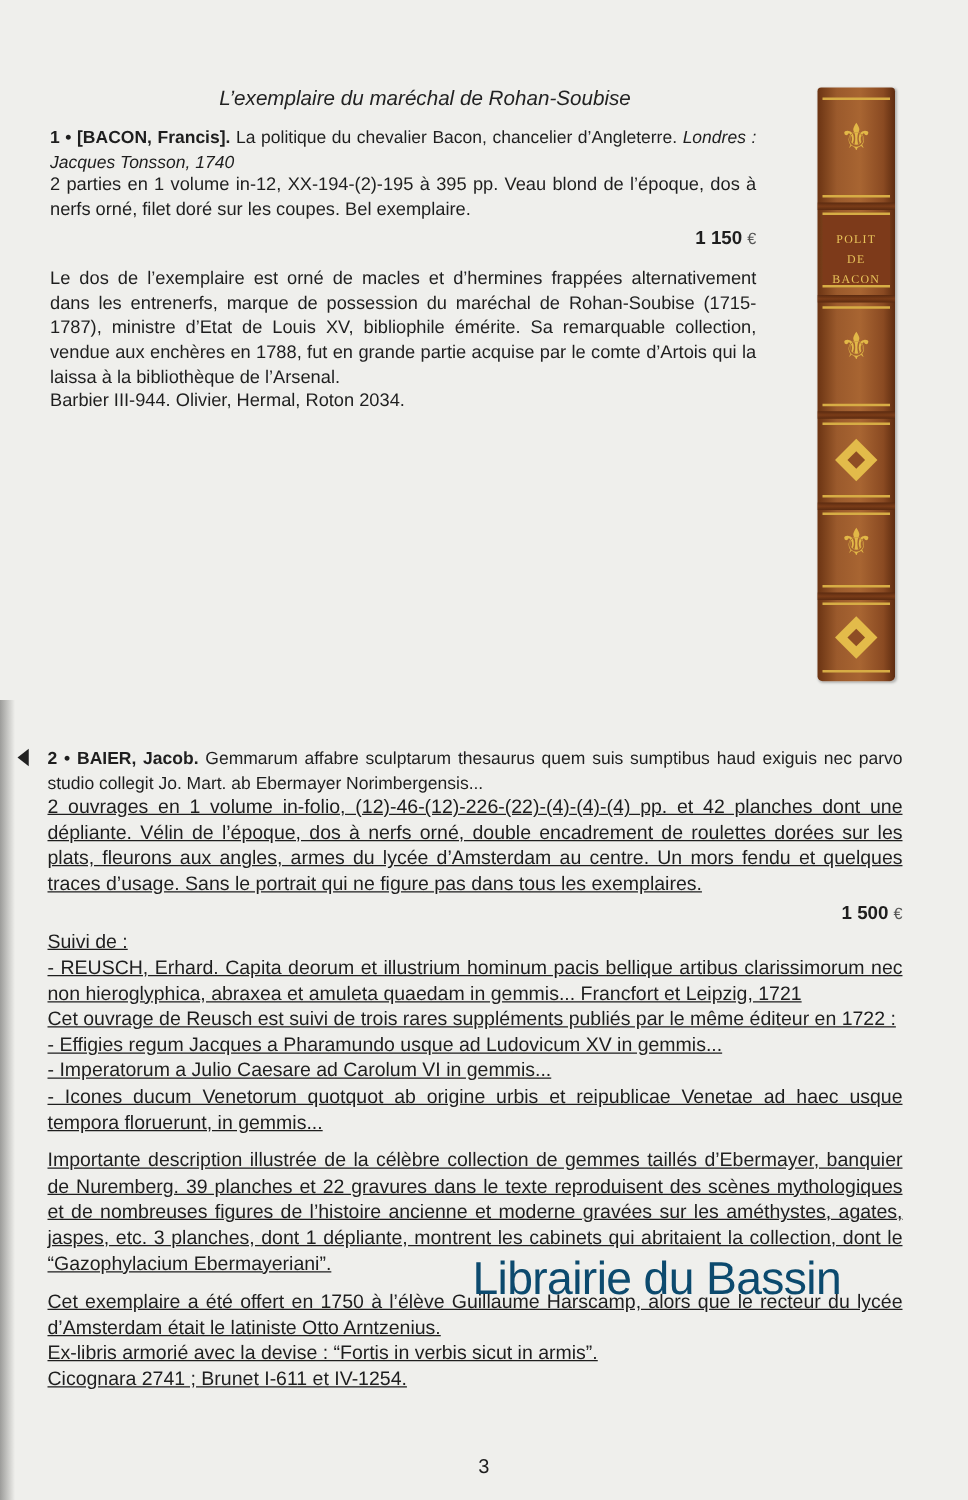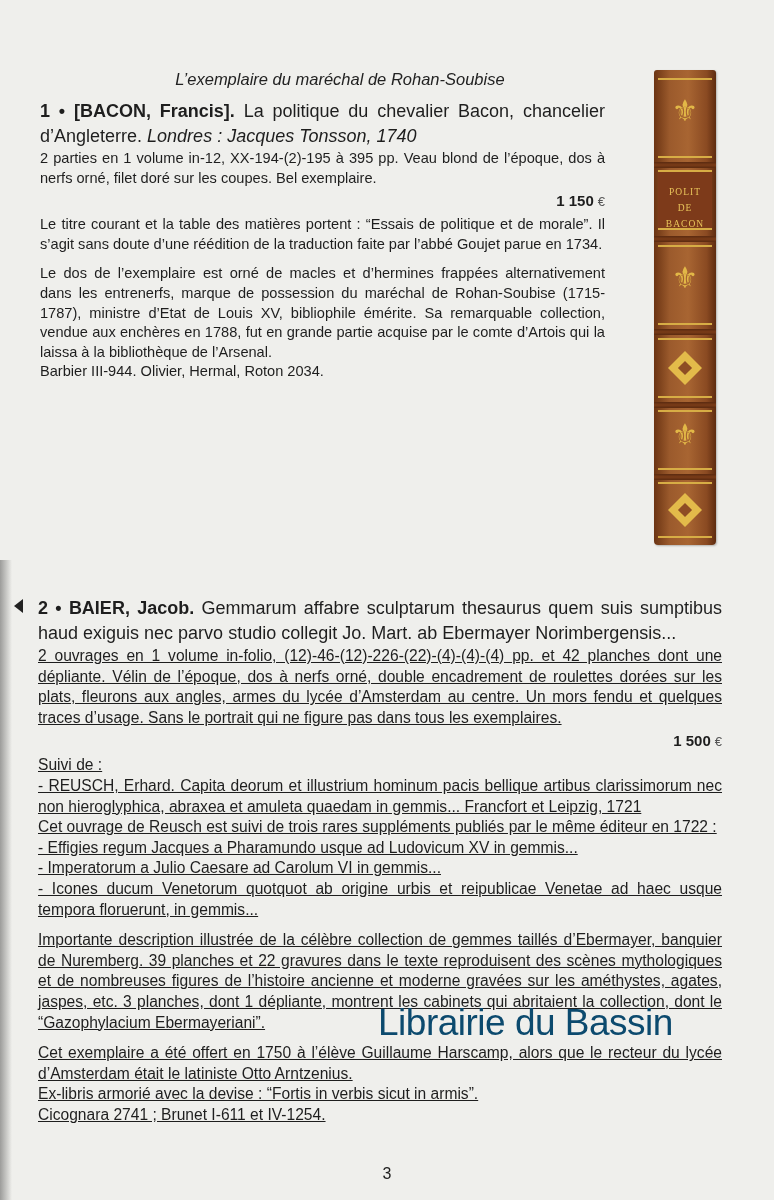--- a/index.html
+++ b/index.html
@@ -17,21 +17,21 @@
   .page { position: absolute; left: 0; top: 0; width: 774px; height: 856px; }
 
   .heading {
     position: absolute; left: 40px; top: 70px; width: 600px;
     text-align: center; font-style: italic; font-size: 16.5px; color: #222;
   }
 
   .lot1 { position: absolute; left: 40px; top: 99px; width: 565px; }
   .lot2 { position: absolute; left: 38px; top: 596px; width: 684px; }
 
-  .title-line { font-size: 18px; line-height: 25px; text-align: justify; }
+  .title-line { font-size: 14px; line-height: 20px; text-align: justify; }
   .title-line b { font-weight: bold; }
   .title-line i { font-style: italic; }
   .desc { font-size: 14.6px; line-height: 19.6px; text-align: justify; }
   .lot2 .desc { font-size: 15.6px; line-height: 20.6px; text-decoration: underline; }
   .price { text-align: right; font-size: 15px; font-weight: bold; line-height: 26px; }
   .price .euro { font-weight: normal; font-size: 13px; color: #555; margin-left: 4px; }
   .gap { height: 10px; }
 
   .arrow {
     position: absolute; left: 14px; top: 599px;
@@ -100,21 +100,20 @@
     <div class="title-line">
       <b>1 •</b>
       <b>[BACON, Francis].</b>
       <span>La politique du chevalier Bacon, chancelier d’Angleterre.</span>
       <i>Londres : Jacques Tonsson, 1740</i>
     </div>
     <div class="desc">2 parties en 1 volume in-12, XX-194-(2)-195 à 395 pp. Veau blond de l’époque, dos à nerfs orné, filet doré sur les coupes. Bel exemplaire.</div>
     <div class="price">
       <span>1 150</span><span class="euro">€</span>
     </div>
-    <div class="desc">Le titre courant et la table des matières portent : “Essais de politique et de morale”. Il s’agit sans doute d’une réédition de la traduction faite par l’abbé Goujet parue en 1734.</div>
     <div class="gap"></div>
     <div class="desc">Le dos de l’exemplaire est orné de macles et d’hermines frappées alternativement dans les entrenerfs, marque de possession du maréchal de Rohan-Soubise (1715-1787), ministre d’Etat de Louis XV, bibliophile émérite. Sa remarquable collection, vendue aux enchères en 1788, fut en grande partie acquise par le comte d’Artois qui la laissa à la bibliothèque de l’Arsenal.</div>
     <div class="desc">Barbier III-944. Olivier, Hermal, Roton 2034.</div>
   </div>
 
   <div class="spine">
     <div class="panel" style="top:8px;height:80px;">
       <span class="fleur" style="top:16px;">⚜</span>
     </div>
     <div class="band" style="top:92px;"></div>

